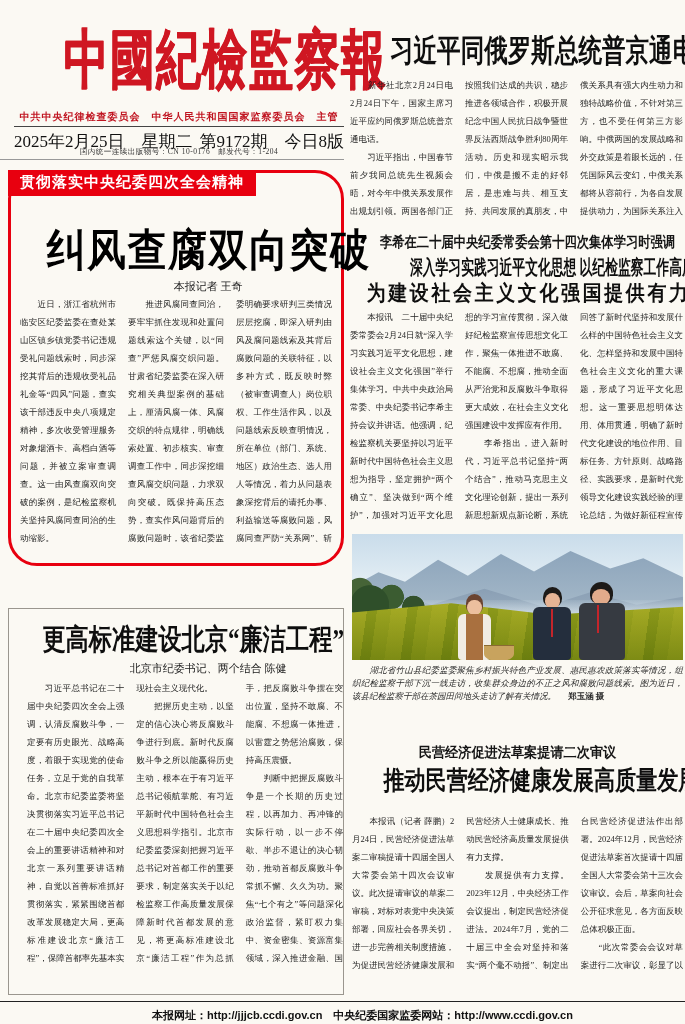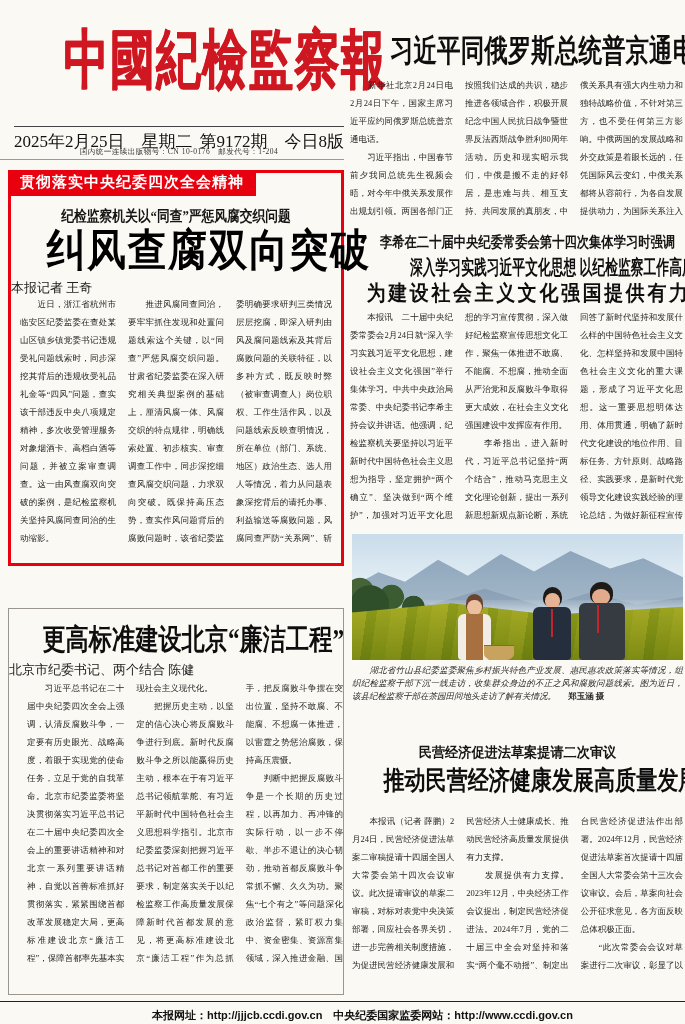--- a/index.html
+++ b/index.html
@@ -14,21 +14,21 @@
   
   .masthead-title{font-weight:900;color:#cf1722;font-size:64px;line-height:92px;letter-spacing:2px;
                   text-shadow:1px 0 #cf1722,0 1px #cf1722;}
   .supervisor{color:#c01420;font-size:10px;font-weight:bold;text-align:center;letter-spacing:1px;}
   .dateline{display:flex;justify-content:space-between;font-size:17px;color:#111;}
   .pubnum{font-size:7.5px;color:#333;text-align:center;letter-spacing:.5px;}
   
   .h-serif{font-weight:900;color:#0e0e0e;}
   .h-sans{font-family:"Liberation Sans","DejaVu Sans",sans-serif;font-weight:900;color:#000;}
   .kicker{font-weight:700;color:#151515;}
-  .byline{font-size:13px;text-align:left;color:#222;}
+  .byline{font-size:11px;text-align:center;color:#222;padding-left:32px;}
   
   .red-box{border:3px solid #e8000f;background:#fbf9f3;}
   .red-tag{background:#e8000f;color:#fff;font-weight:900;font-size:15px;padding:3px 12px 4px;letter-spacing:1px;}
   
   .ribbon{background:linear-gradient(180deg,#f4574a 0%,#db1a10 45%,#b70b07 100%);
           clip-path:polygon(2.5% 0,97.5% 0,100% 50%,96.5% 100%,3.5% 100%,0 50%);
           display:flex;align-items:center;justify-content:center;}
   .ribbon .cx{color:#ffe793;font-weight:900;font-size:14px;text-shadow:0 1px 1px #7d0502;}
   .gray-box{border:1px solid #9a968e;}
   
@@ -58,20 +58,21 @@
                text-align:center;color:#111;padding-left:20px;}
 </style>
 </head>
 <body>
 
 <div id="page">
 
   <div class="abs" style="left:14px;top:12px;width:330px;height:96px;">
     <span class="cx masthead-title" style="--sx:.70;line-height:96px;">中國紀檢監察報</span>
   </div>
+  <div class="abs supervisor" style="left:14px;top:110px;width:330px;">中共中央纪律检查委员会　中华人民共和国国家监察委员会　主管</div>
   <div class="abs rule" style="left:14px;top:126px;width:330px;"></div>
   <div class="abs dateline" style="left:14px;top:130px;width:330px;">
     <span>2025年2月25日　星期二</span>
     <span>第9172期　今日8版</span>
   </div>
   <div class="abs pubnum" style="left:14px;top:147px;width:330px;">国内统一连续出版物号：CN 10-0176　邮发代号：1-204</div>
   <div class="abs rule" style="left:0;top:159px;width:344px;background:#999;"></div>
 
   <div class="abs" style="left:350px;top:32px;width:333px;">
     <span class="cx h-serif" style="--sx:.76;font-size:31px;line-height:38px;">习近平同俄罗斯总统普京通电话</span>
@@ -126,25 +127,22 @@
   </div>
 
   <div class="abs" style="left:352px;top:744px;width:331px;">
     <span class="cx kicker" style="--sx:.94;font-size:14px;">民营经济促进法草案提请二次审议</span>
     <span class="cx h-serif" style="--sx:.81;font-size:26px;line-height:34px;margin-top:2px;">推动民营经济健康发展高质量发展</span>
   </div>
   <div class="abs body-text" style="left:352px;top:812px;width:331px;height:176px;">　　本报讯（记者 薛鹏）2月24日，民营经济促进法草案二审稿提请十四届全国人大常委会第十四次会议审议。此次提请审议的草案二审稿，对标对表党中央决策部署，回应社会各界关切，进一步完善相关制度措施，为促进民营经济健康发展和民营经济人士健康成长、推动民营经济高质量发展提供有力支撑。
 　　发展提供有力支撑。2023年12月，中央经济工作会议提出，制定民营经济促进法。2024年7月，党的二十届三中全会对坚持和落实“两个毫不动摇”、制定出台民营经济促进法作出部署。2024年12月，民营经济促进法草案首次提请十四届全国人大常委会第十三次会议审议。会后，草案向社会公开征求意见，各方面反映总体积极正面。
 　　“此次常委会会议对草案进行二次审议，彰显了以法治思维和法治方式促进民营经济发展壮大的坚定决心，将进一步稳定预期、提振信心，激发民营经济的内生动力和创新活力。”有关负责同志表示，2024年10月至12月，草案在中国人大网公开征求意见期间，收到各方面提出的意见建议，2024年以来民营经济发展态势向好。</div>
 
-  <div class="abs red-box" style="left:8px;top:170px;width:330px;height:390px;">
+  <div class="abs red-box" style="left:8px;top:170px;width:330px;height:390px;border-radius:29px;">
     <div class="abs red-tag" style="left:-3px;top:-3px;">贯彻落实中央纪委四次全会精神</div>
-    <div class="abs" style="left:0;top:34px;width:100%;">
-      <span class="cx kicker" style="--sx:.85;font-size:15px;">纪检监察机关以“同查”严惩风腐交织问题</span>
-    </div>
     <div class="abs" style="left:0;top:52px;width:100%;padding-left:16px;">
       <span class="cx h-sans" style="--sx:.88;font-size:44px;line-height:50px;letter-spacing:2px;">纠风查腐双向突破</span>
     </div>
     <div class="abs byline" style="left:0;top:106px;width:100%;">本报记者 王奇</div>
     <div class="abs body-text" style="left:9px;top:122px;width:312px;height:258px;">　　近日，浙江省杭州市临安区纪委监委在查处某山区镇乡镇党委书记违规受礼问题线索时，同步深挖其背后的违规收受礼品礼金等“四风”问题，查实该干部违反中央八项规定精神，多次收受管理服务对象烟酒卡、高档白酒等问题，并被立案审查调查。这一由风查腐双向突破的案例，是纪检监察机关坚持风腐同查同治的生动缩影。
 　　推进风腐同查同治，要牢牢抓住发现和处置问题线索这个关键，以“同查”严惩风腐交织问题。甘肃省纪委监委在深入研究相关典型案例的基础上，厘清风腐一体、风腐交织的特点规律，明确线索处置、初步核实、审查调查工作中，同步深挖细查风腐交织问题，力求双向突破。既保持高压态势，查实作风问题背后的腐败问题时，该省纪委监委明确要求研判三类情况层层挖腐，即深入研判由风及腐问题线索及其背后腐败问题的关联特征，以多种方式，既反映时弊（被审查调查人）岗位职权、工作生活作风，以及问题线索反映查明情况，所在单位（部门、系统、地区）政治生态、选人用人等情况，着力从问题表象深挖背后的请托办事、利益输送等腐败问题，风腐同查严防“关系网”、斩断“利益链”。
 　　“在查办腐败案件中，我们坚持把握风腐同源、由风及腐、风腐一体的特征，着力发现被审查调查人员以外人员违反中央八项规定精神问题线索，在腐败案件办结后形成专题报告，并按干部管理权限移送相关部门处理，实现以风查腐双向突破、正风反腐同步治理。”绵竹市纪委监委有关负责同志表示。</div>
   </div>
 
 

